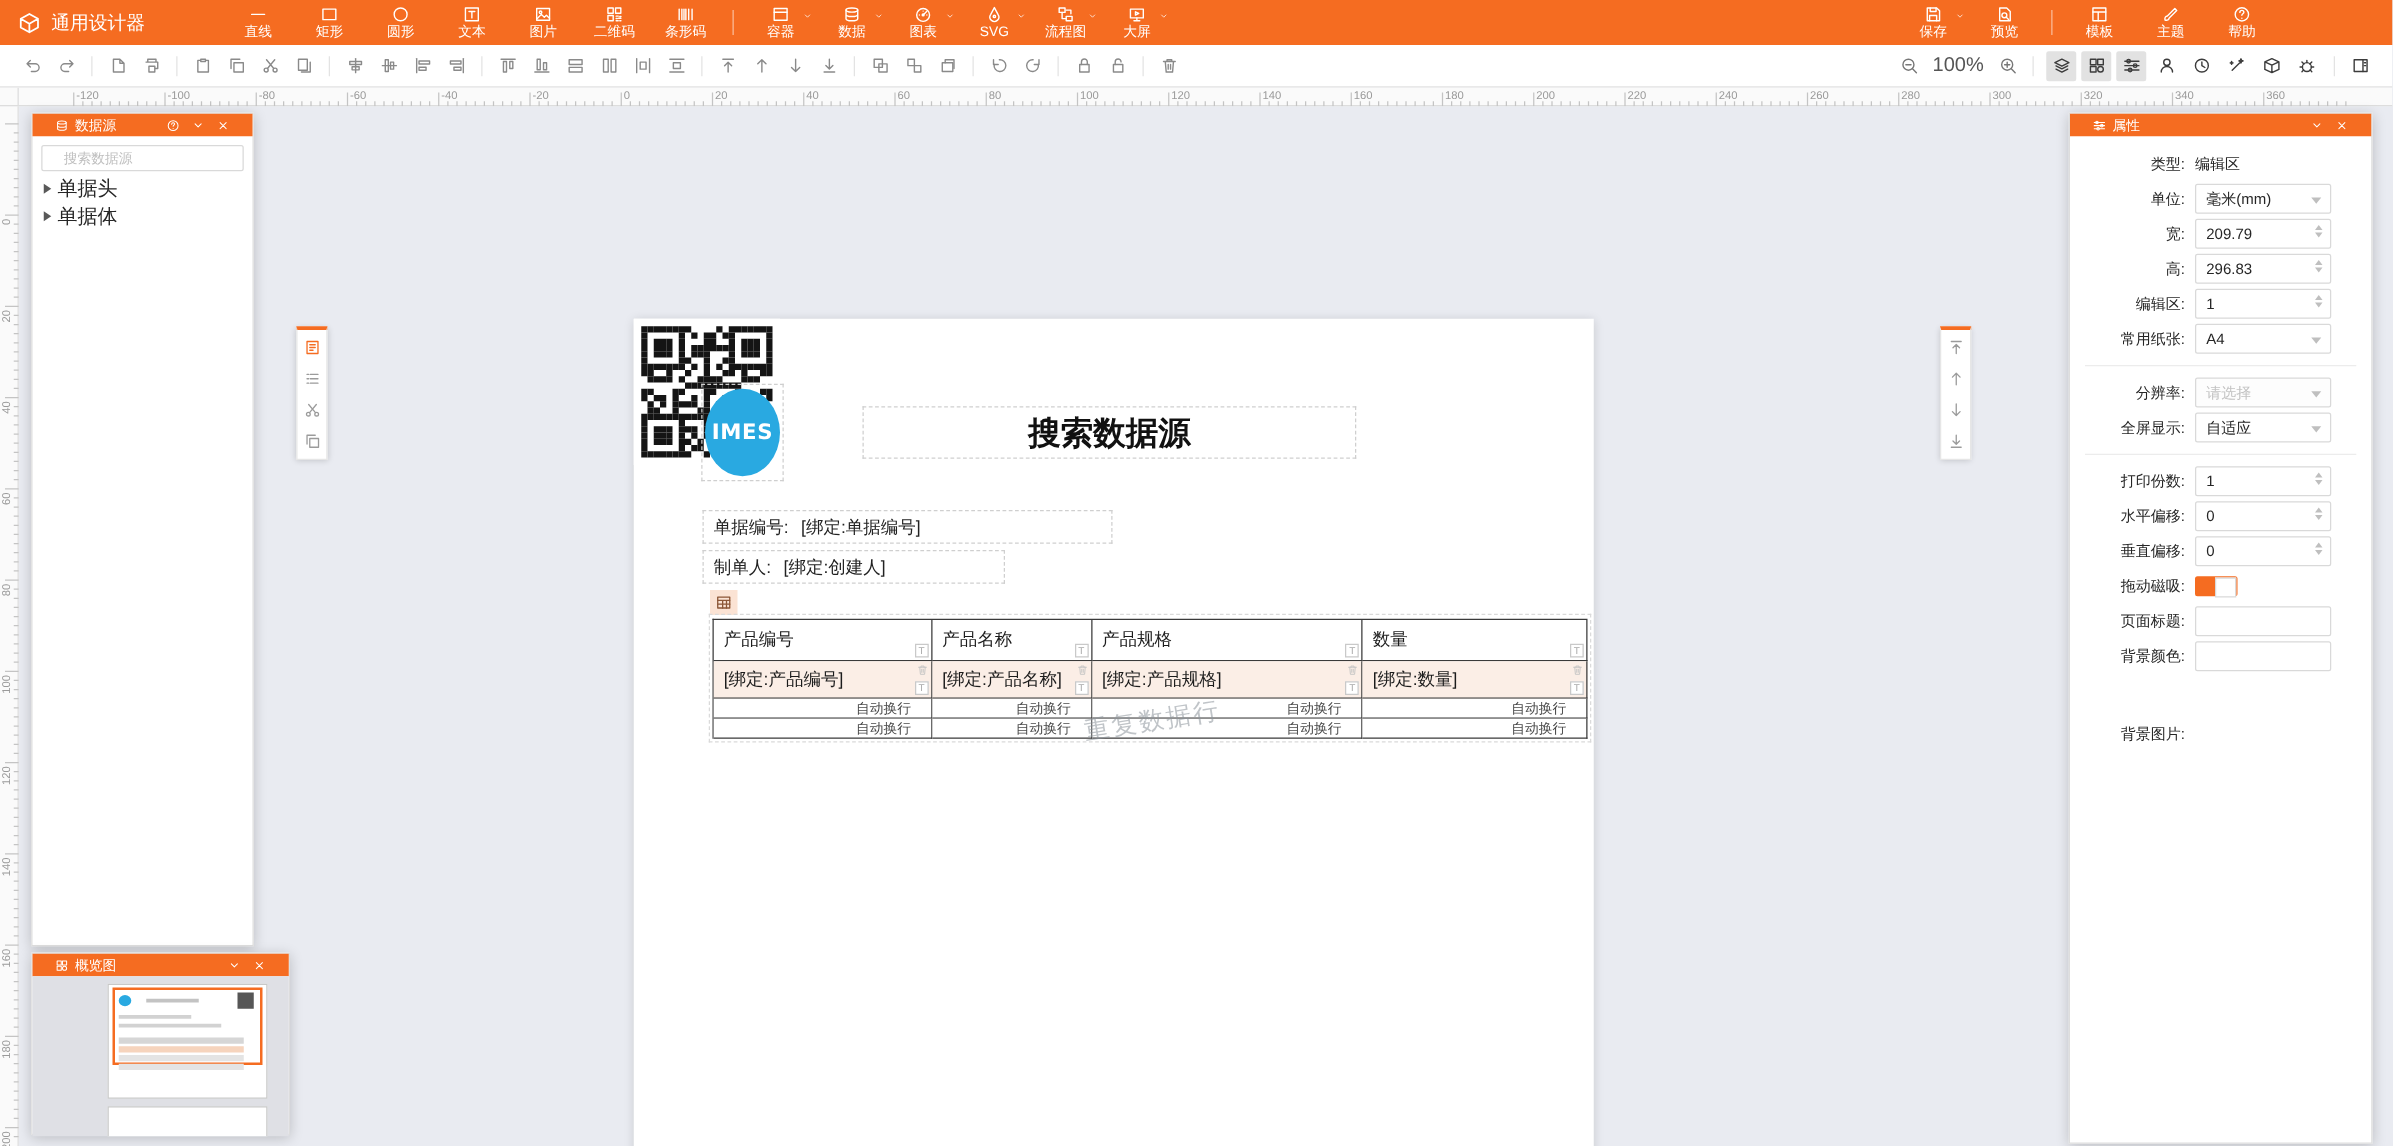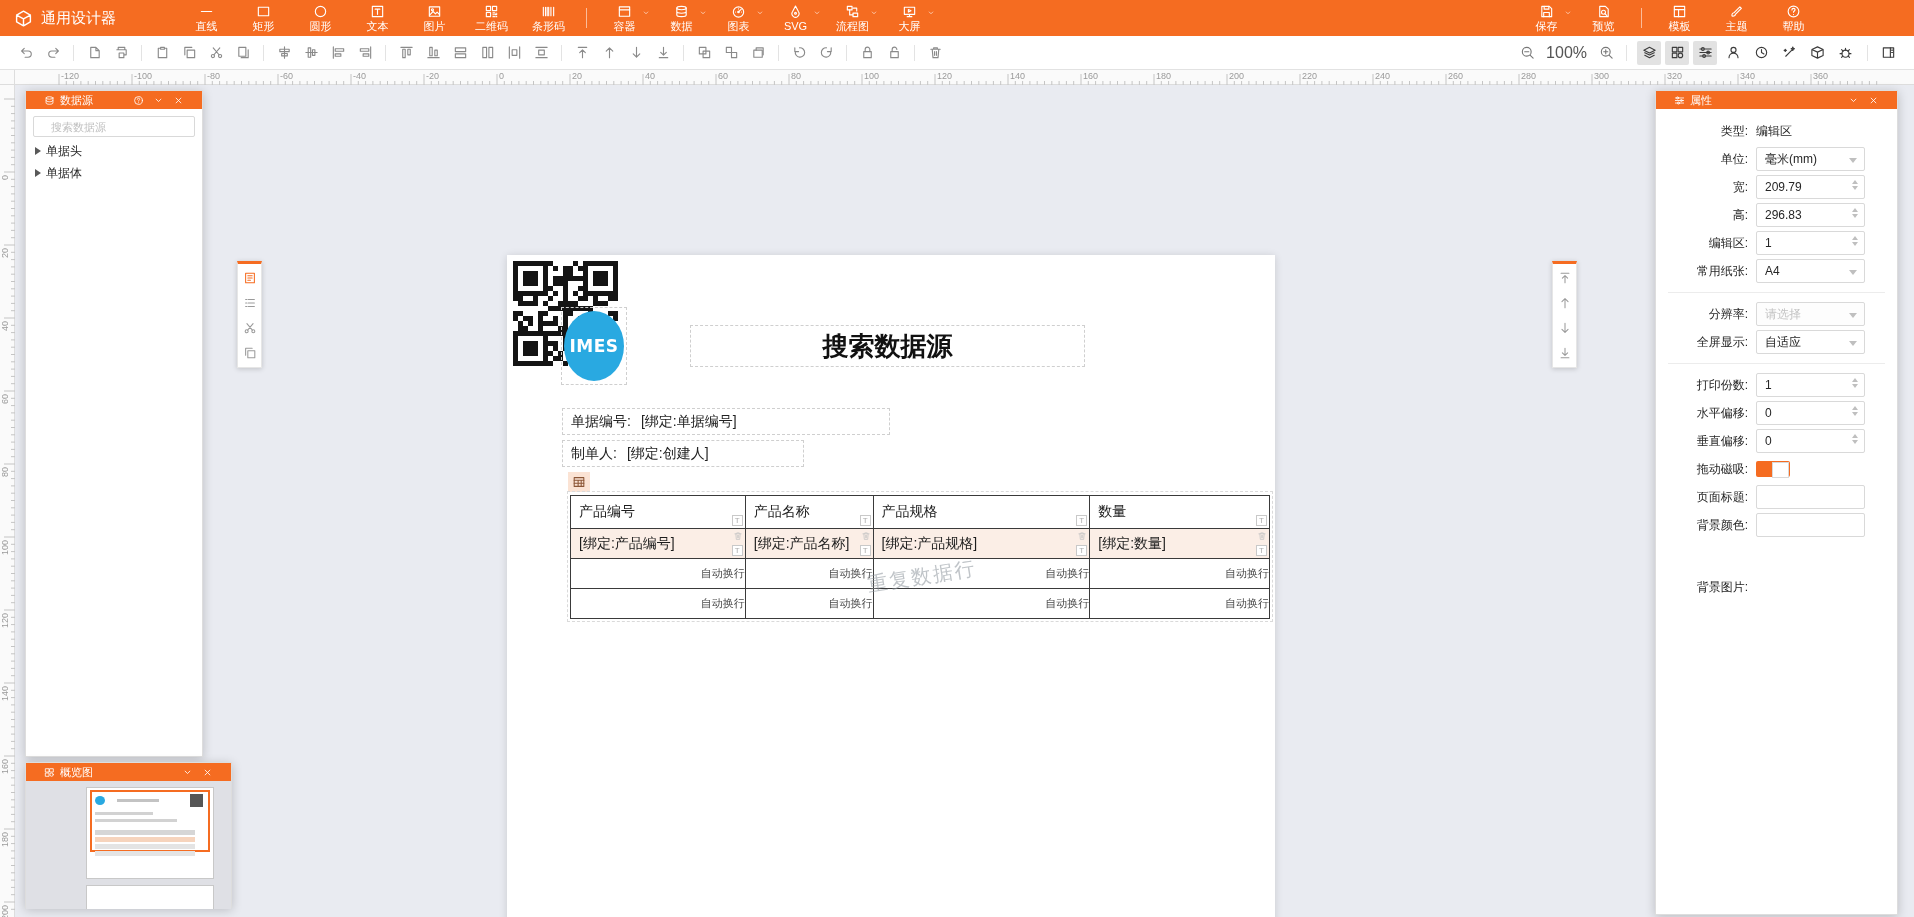--- a/index.html
+++ b/index.html
@@ -63,21 +63,21 @@
   .tbl-chip{position:absolute;left:61px;top:217px;width:22px;height:20px;background:#fbe3d4;
     display:flex;align-items:center;justify-content:center;color:#8c5636;cursor:pointer;}
   .tbl-chip svg{width:14px;height:14px;}
   .tbl-wrap{position:absolute;left:60px;top:236px;width:706px;border:1px dashed #dadada;padding:3px 2px 2px 2px;}
   .dtable{border-top:1px solid #3a3a3a;border-left:1px solid #3a3a3a;width:700px;}
   .trow{display:flex;}
   .tcell{border-right:1px solid #3a3a3a;border-bottom:1px solid #3a3a3a;position:relative;
     display:flex;align-items:center;font-size:14px;color:#1c1c1c;padding-left:8px;}
   .hcell{height:33px;}
   .bcell{height:30px;background:#fbeee6;}
-  .wcell{height:30px;justify-content:flex-end;font-size:11px;color:#4a4a4a;background:#fff;}
+  .wcell{height:16px;justify-content:flex-end;padding-right:16px;font-size:11px;color:#4a4a4a;background:#fff;}
   .chipT{position:absolute;right:2px;bottom:2px;width:11px;height:11px;border:1px solid #c9c9c9;
     color:#ababab;font-size:8px;line-height:9px;text-align:center;background:#fff;z-index:3;}
   .chipTrash{position:absolute;right:2px;top:2px;color:#c4c4c4;z-index:3;}
   .chipTrash svg{width:10px;height:10px;}
   .wm{position:absolute;left:360px;top:308px;font-size:20px;color:#8d959c;opacity:.55;
     transform:rotate(-9deg);letter-spacing:2px;white-space:nowrap;pointer-events:none;}
 
   
   .vtool{position:absolute;width:25px;background:#fff;border:1px solid #e6e6e6;border-top:3px solid #f56c21;
     box-shadow:0 1px 5px rgba(0,0,0,.18);display:flex;flex-direction:column;align-items:center;
@@ -94,21 +94,21 @@
   .phead{height:18px;background:#f56c21;color:#fff;display:flex;align-items:center;font-size:11px;
     padding:0 18px;gap:5px;}
   .phead svg{width:11px;height:11px;}
   .phead .sp{margin-left:auto;display:flex;gap:9px;align-items:center;}
   .phead .hbtn{cursor:pointer;display:flex;align-items:center;}
   .ds-panel{left:25px;top:90px;width:178px;height:667px;}
   .ds-body{padding:7px 7px;}
   .ds-search{width:100%;height:21px;border:1px solid #d9d9d9;border-radius:2px;font-size:11px;
     padding:0 17px;color:#333;outline:none;font-family:inherit;}
   .ds-search::placeholder{color:#bfbfbf;}
-  .tree-item{display:flex;align-items:center;gap:5px;font-size:12px;color:#262626;padding:6px 2px 0 2px;
+  .tree-item{display:flex;align-items:center;gap:5px;font-size:16px;color:#262626;padding:6px 2px 0 2px;
     cursor:pointer;height:22px;}
   .tri{width:0;height:0;border-top:4px solid transparent;border-bottom:4px solid transparent;
     border-left:6px solid #595959;}
 
   .ov-panel{left:25px;top:762px;width:207px;height:146px;}
   .ov-body{position:relative;height:128px;background:#dfe0e5;overflow:hidden;}
   .ov-page{position:absolute;left:60px;width:128px;background:#fff;border:1px solid #c8c8c8;}
   .ov-p1{top:6px;height:92px;}
   .ov-p2{top:104px;height:30px;}
   .ov-view{position:absolute;left:3px;top:2px;width:120px;height:62px;border:2px solid #f56c21;}

